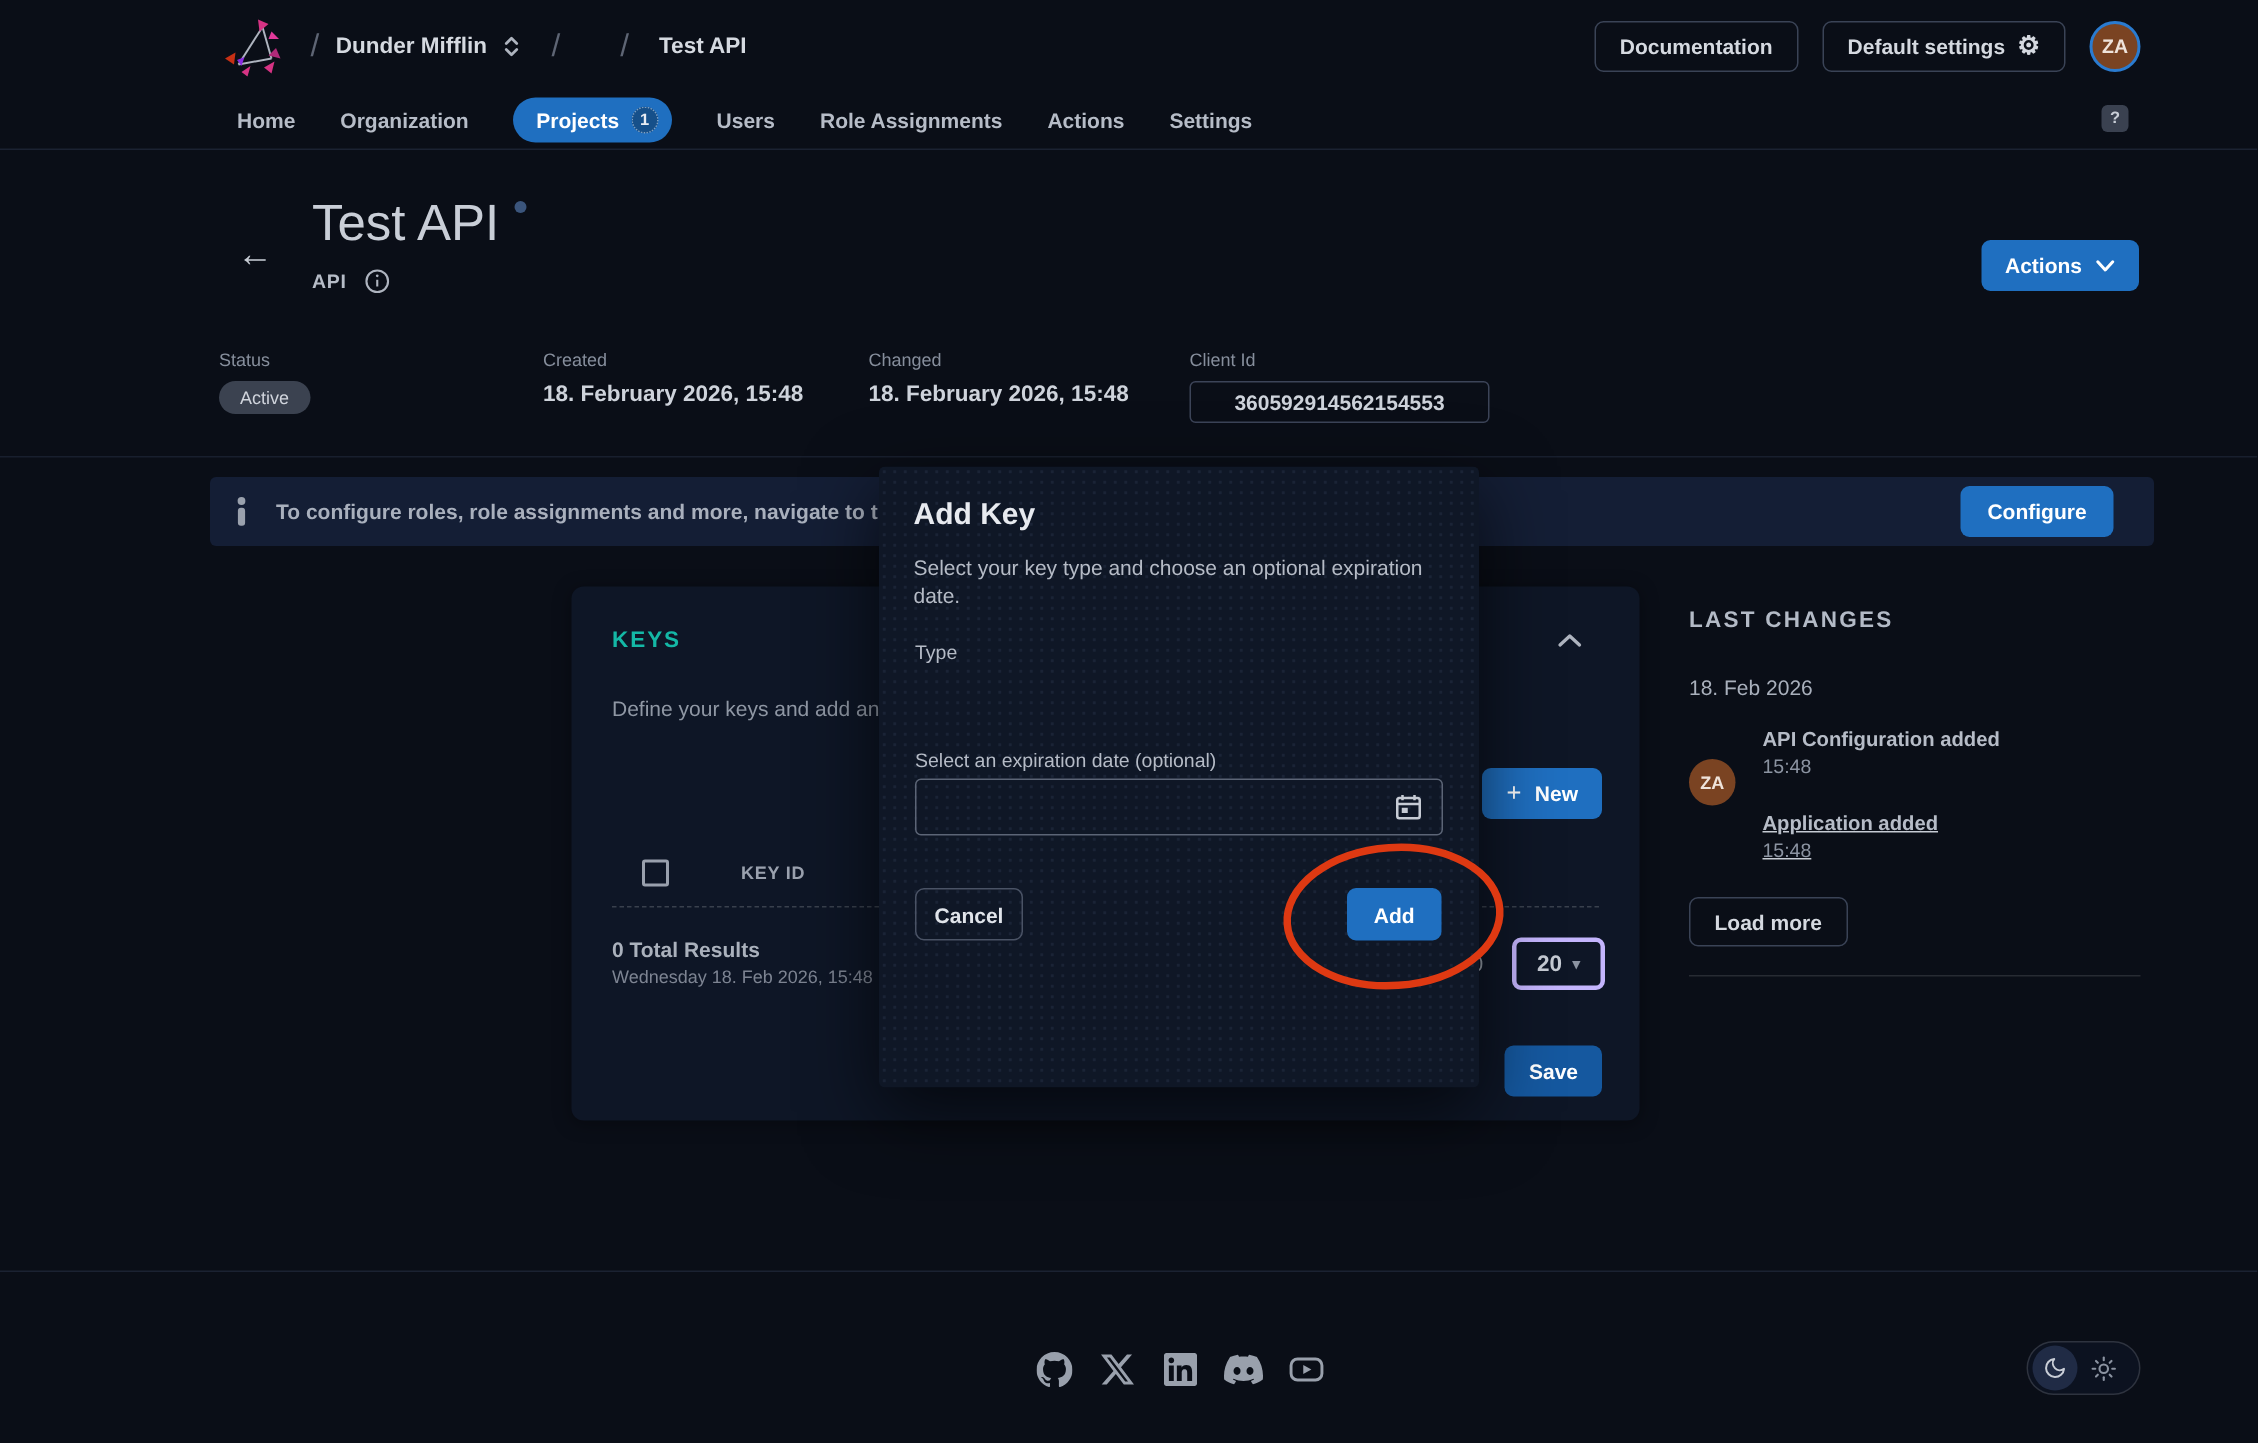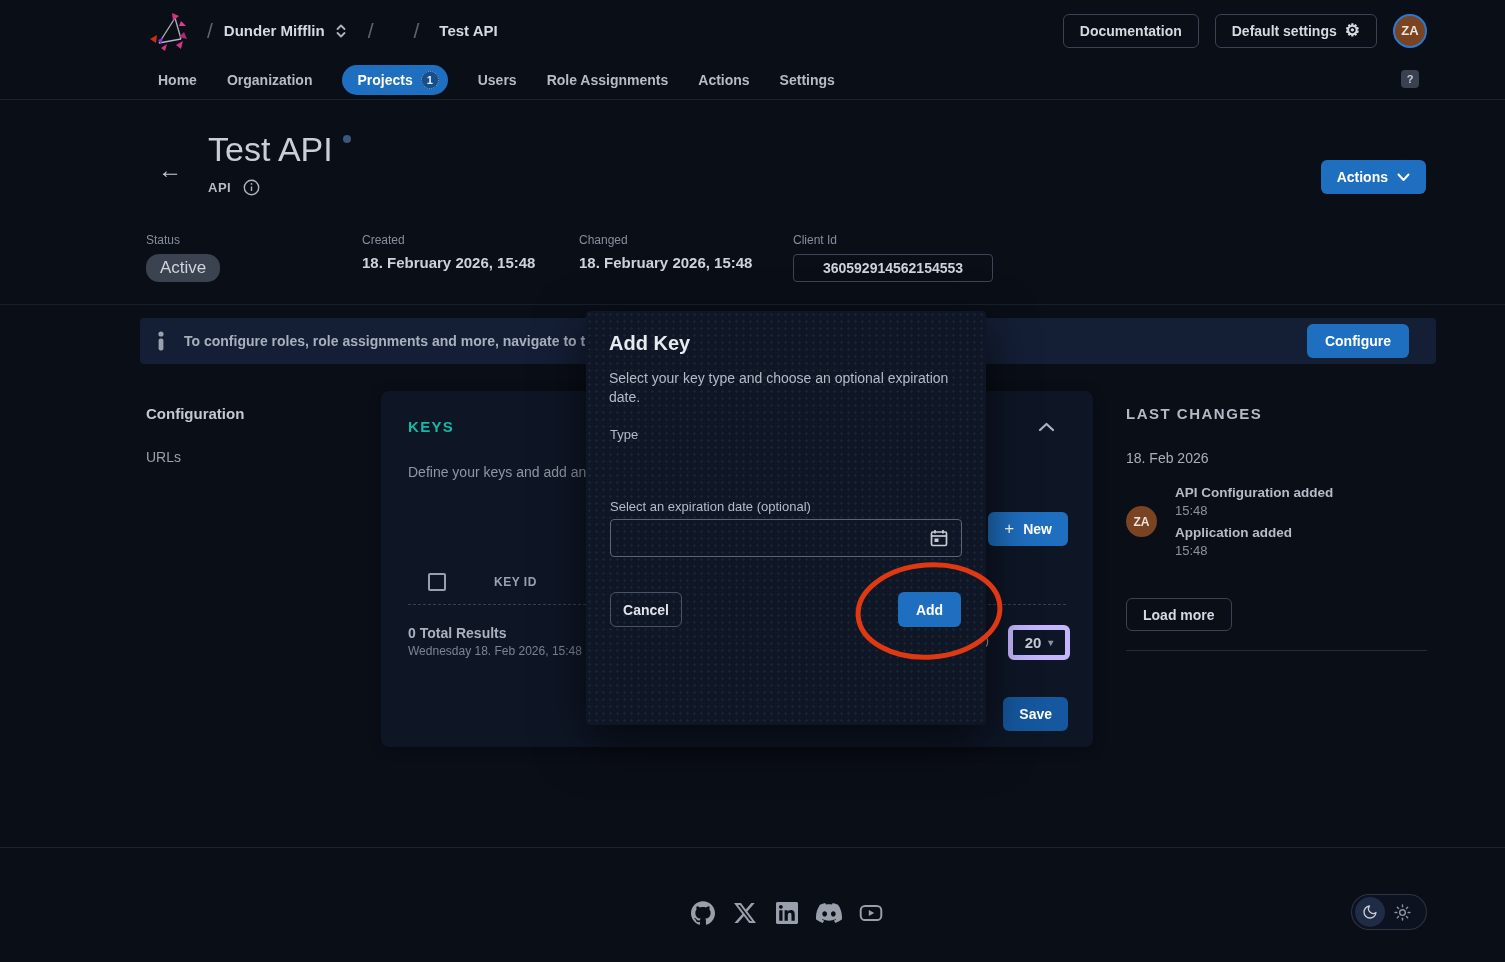--- a/index.html
+++ b/index.html
@@ -37,21 +37,21 @@
   .title-dot { display:inline-block; width:8px; height:8px; border-radius:50%; background:#3b557c; margin-left:10px; vertical-align:18px; }
   .subtitle-row { margin-top:10px; display:flex; align-items:center; gap:12px; }
   .subtitle { font-size:13px; font-weight:700; letter-spacing:.5px; color:#b6bcc7; }
   .btn-blue { background:#1f6fc0; color:#fff; border:none; border-radius:6px; height:34px; padding:0 16px;
     font-size:14px; font-weight:600; display:inline-flex; align-items:center; justify-content:center; gap:9px; cursor:pointer;
     font-family:"Liberation Sans",sans-serif; }
   .actions-btn { position:absolute; right:79px; top:60px; }
   .meta-row { position:absolute; left:146px; top:133px; right:79px; display:flex; }
   .meta-col .m-label { font-size:12px; color:#868e9c; margin-bottom:7px; }
   .meta-col .m-value { font-size:15px; font-weight:600; color:#ced3db; }
-  .badge-pill { display:inline-block; padding:4px 14px; background:#3b4250; border-radius:13px; font-size:17px; color:#d0d4dc; font-weight:400; }
+  .badge-pill { display:inline-block; padding:4px 14px; background:#3b4250; border-radius:13px; font-size:12px; color:#d0d4dc; font-weight:400; }
   .client-box { border:1px solid #3c4458; border-radius:4px; padding:5px 10px; font-size:14px; font-weight:600;
     text-align:center; width:200px; color:#ced3db; cursor:pointer; }
 
   
   .banner { position:absolute; left:140px; top:318px; width:1296px; height:46px; background:#141e35; border-radius:4px;
     display:flex; align-items:center; padding:0 27px 0 16px; z-index:5; }
   .banner-text { margin-left:18px; font-size:14px; font-weight:600; color:#a9b0bd; }
   .configure-btn { margin-left:auto; width:102px; }
 
   
@@ -67,21 +67,21 @@
   .collapse-icon { position:absolute; right:38px; top:31px; cursor:pointer; }
   .new-btn { position:absolute; right:25px; top:121px; }
   .table-head { position:absolute; left:27px; right:27px; top:174px; height:34px; display:flex; align-items:center; }
   .checkbox { width:18px; height:18px; border:2px solid #99a0ad; border-radius:2px; margin-left:20px; cursor:pointer; }
   .col-keyid { margin-left:48px; font-size:12px; font-weight:600; letter-spacing:.5px; color:#9aa1ae; }
   .table-divider { position:absolute; left:27px; right:27px; top:213px; border-bottom:1px dashed rgba(255,255,255,.18); }
   .totals { position:absolute; left:27px; top:234px; }
   .totals-main { font-size:14px; font-weight:600; color:#aab1bc; }
   .totals-sub { font-size:12px; color:#7d8492; margin-top:3px; }
   .pag-count { position:absolute; left:600px; top:243px; font-size:14px; color:#9aa1ad; }
-  .size-box { position:absolute; right:23px; top:234px; width:62px; height:35px; border:5px solid #c4b5fd; border-radius:6px;
+  .size-box { position:absolute; right:23px; top:234px; width:62px; height:35px; border:3px solid #c4b5fd; border-radius:6px;
     display:flex; align-items:center; justify-content:center; gap:7px; font-size:15px; font-weight:600; color:#c6cbd4; cursor:pointer; }
   .dd-arrow { font-size:10px; color:#8b93a1; }
   .save-btn { position:absolute; right:25px; top:306px; background:#15589f; }
 
   
   .changes-panel { position:absolute; left:1126px; top:405px; width:301px; height:260px; }
   .changes-heading { font-size:15px; font-weight:700; letter-spacing:1.5px; color:#b3bac6; }
   .changes-date { position:absolute; left:0; top:45px; font-size:14px; color:#a9b0bc; }
   .changes-avatar { position:absolute; left:0; top:101px; width:31px; height:31px; border-radius:50%; background:#7a4322;
     color:#efe3da; font-size:12px; font-weight:700; display:flex; align-items:center; justify-content:center; }
@@ -233,24 +233,20 @@
     <span>
       <svg class="icon" width="10" height="20" viewBox="0 0 10 20">
         <circle cx="5" cy="3" r="2.6" fill="#9aa1ad"></circle>
         <rect x="2.6" y="7.5" width="4.8" height="12" rx="2" fill="#9aa1ad"></rect>
       </svg>
     </span>
     <span class="banner-text">To configure roles, role assignments and more, navigate to the pro</span>
     <button class="btn-blue configure-btn">Configure</button>
   </div>
 
-  <aside class="config-nav">
-    <div class="config-heading">Configuration</div>
-    <div class="config-item">URLs</div>
-  </aside>
 
   <section class="keys-card">
     <div class="keys-title">KEYS</div>
     <div class="keys-desc">Define your keys and add an o</div>
     <span class="collapse-icon">
       <svg class="icon" width="17" height="10" viewBox="0 0 17 10" fill="none" stroke="#aeb4bf" stroke-width="2.2" stroke-linecap="round" stroke-linejoin="round">
           <polyline points="2,8 8.5,2 15,8"></polyline>
         </svg>
     </span>
     <button class="btn-blue new-btn">
@@ -275,21 +271,21 @@
   </section>
 
   <aside class="changes-panel">
     <div class="changes-heading">LAST CHANGES</div>
     <div class="changes-date">18. Feb 2026</div>
     <div class="changes-avatar">ZA</div>
     <div class="entry" style="top:80px;">
       <div class="entry-title">API Configuration added</div>
       <div class="entry-time">15:48</div>
     </div>
-    <div class="entry" style="top:120px;">
+    <div class="entry" style="top:136px;text-decoration:underline;">
       <div class="entry-title">Application added</div>
       <div class="entry-time">15:48</div>
     </div>
     <button class="btn-outline load-more">Load more</button>
     <div class="changes-divider"></div>
   </aside>
 
   <div class="modal">
     <div class="modal-title">Add Key</div>
     <div class="modal-desc">Select your key type and choose an optional expiration date.</div>

